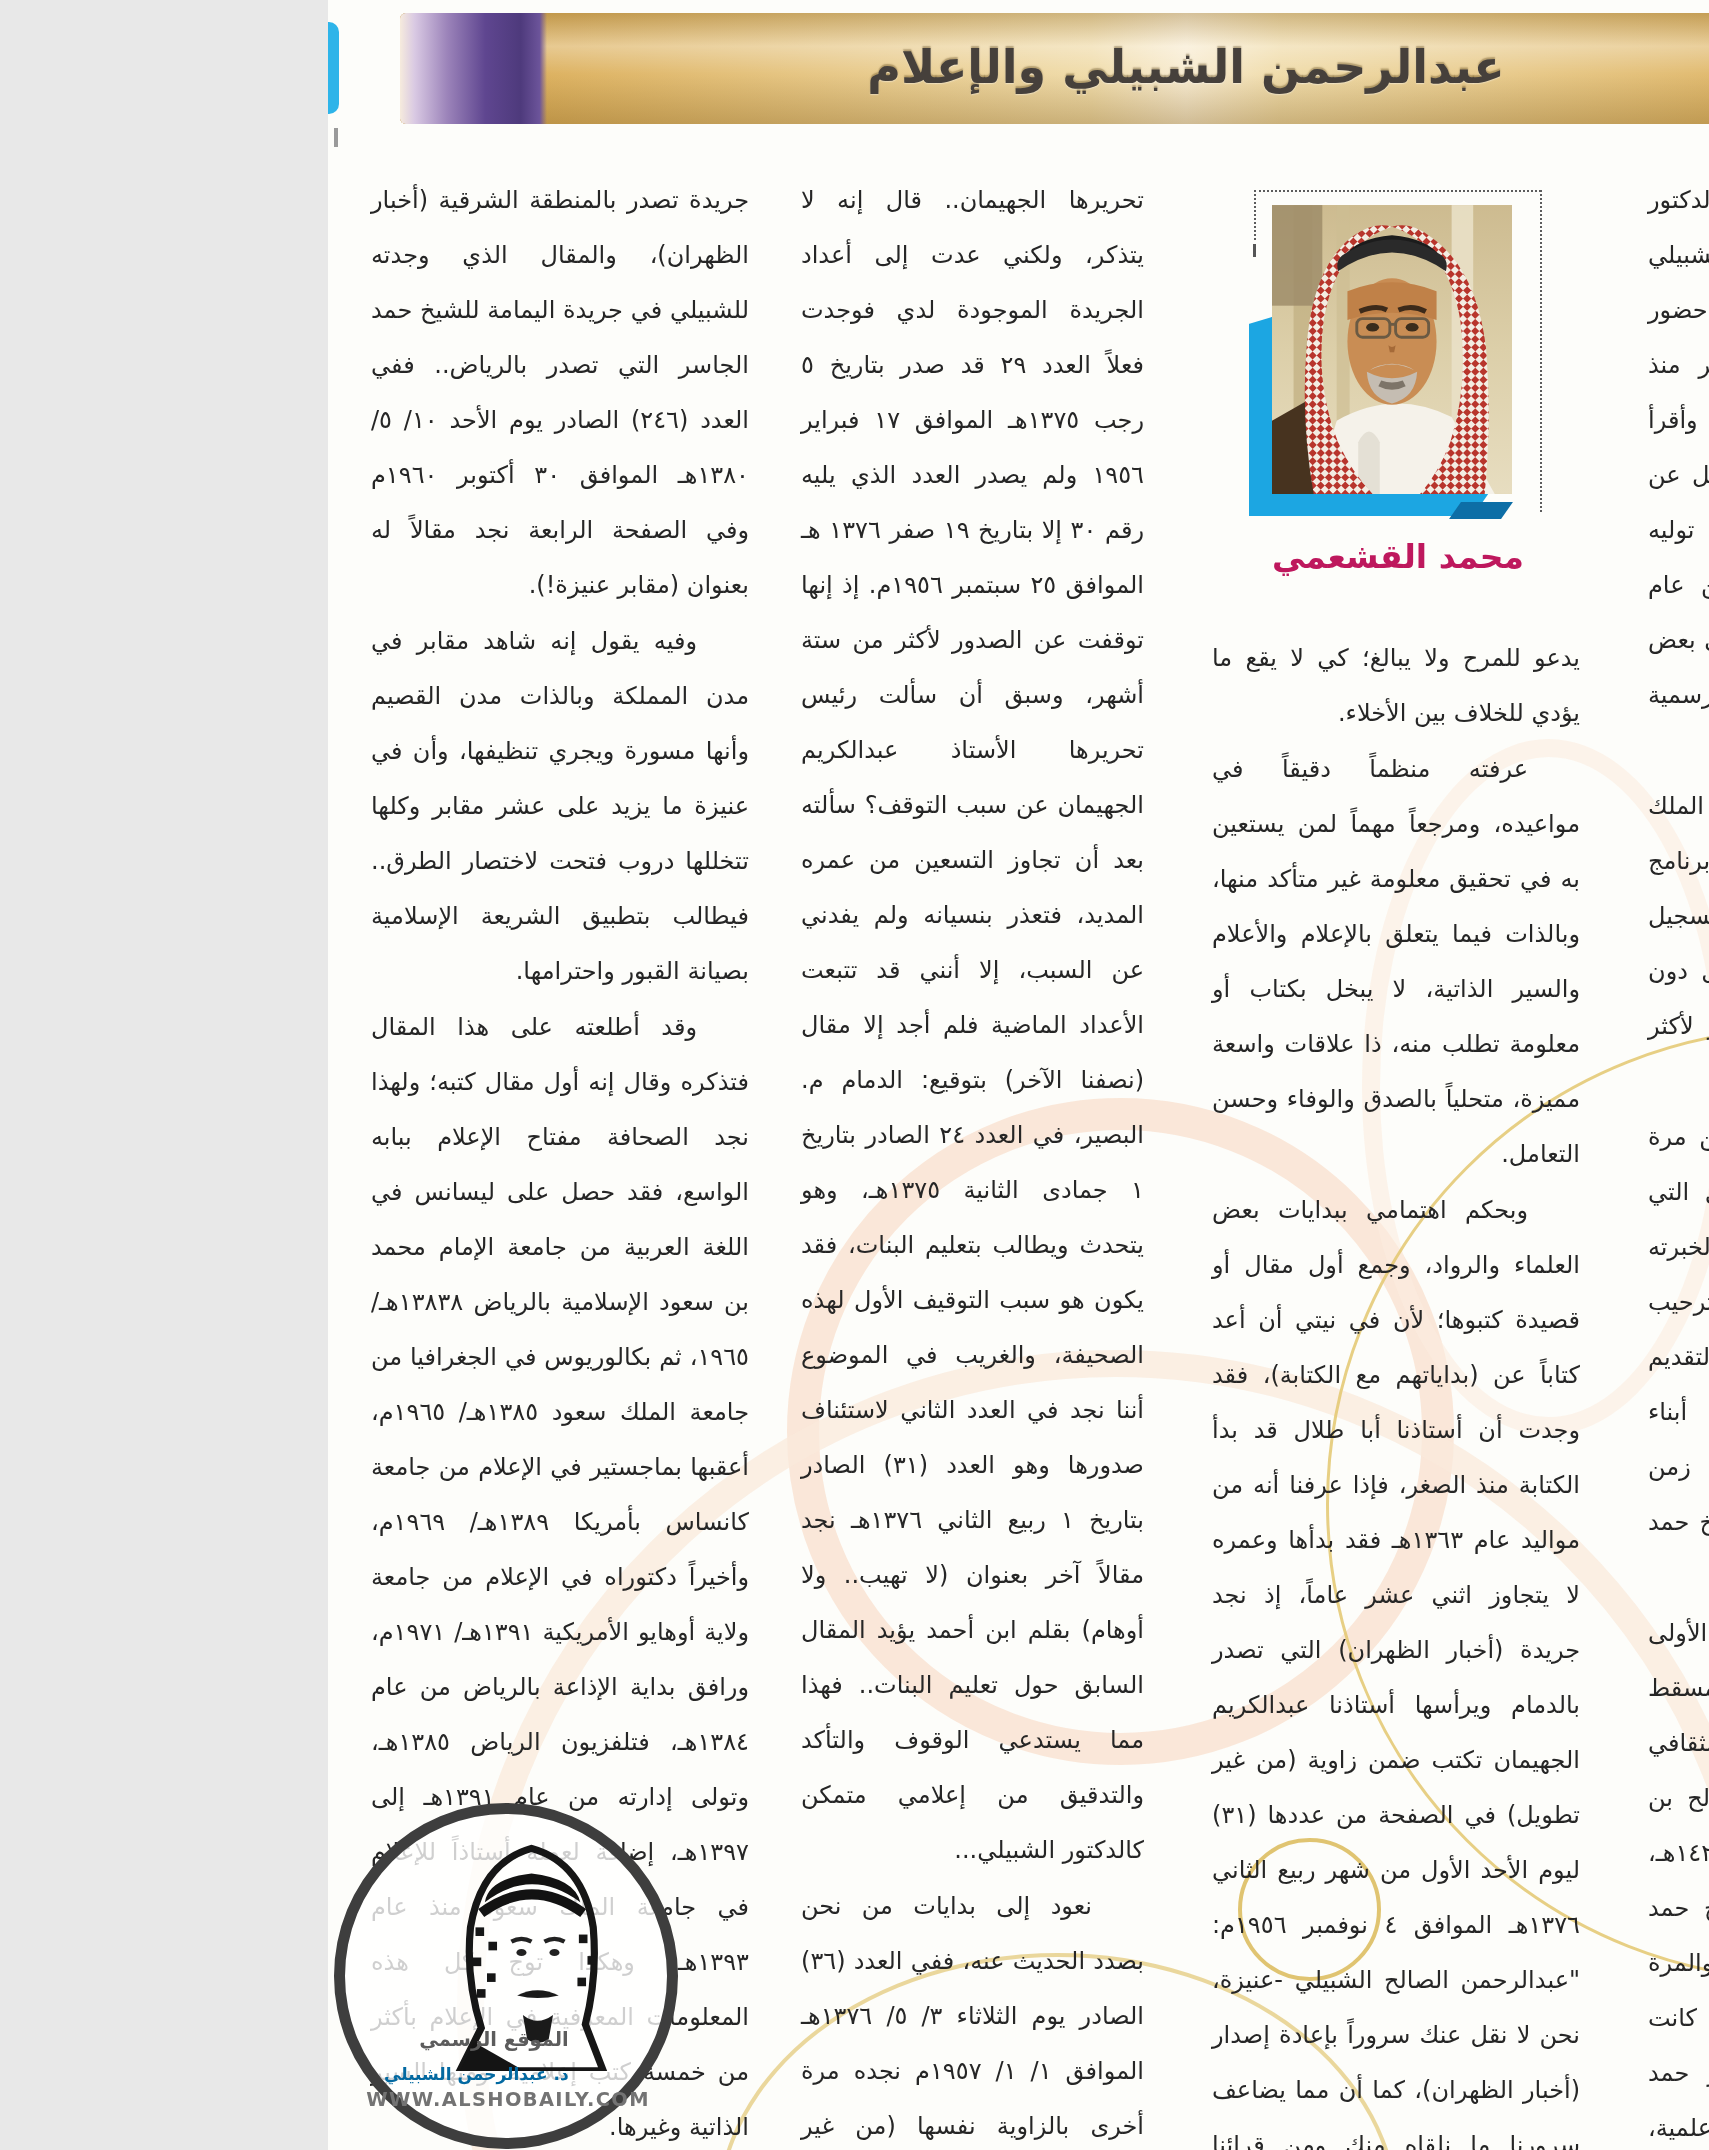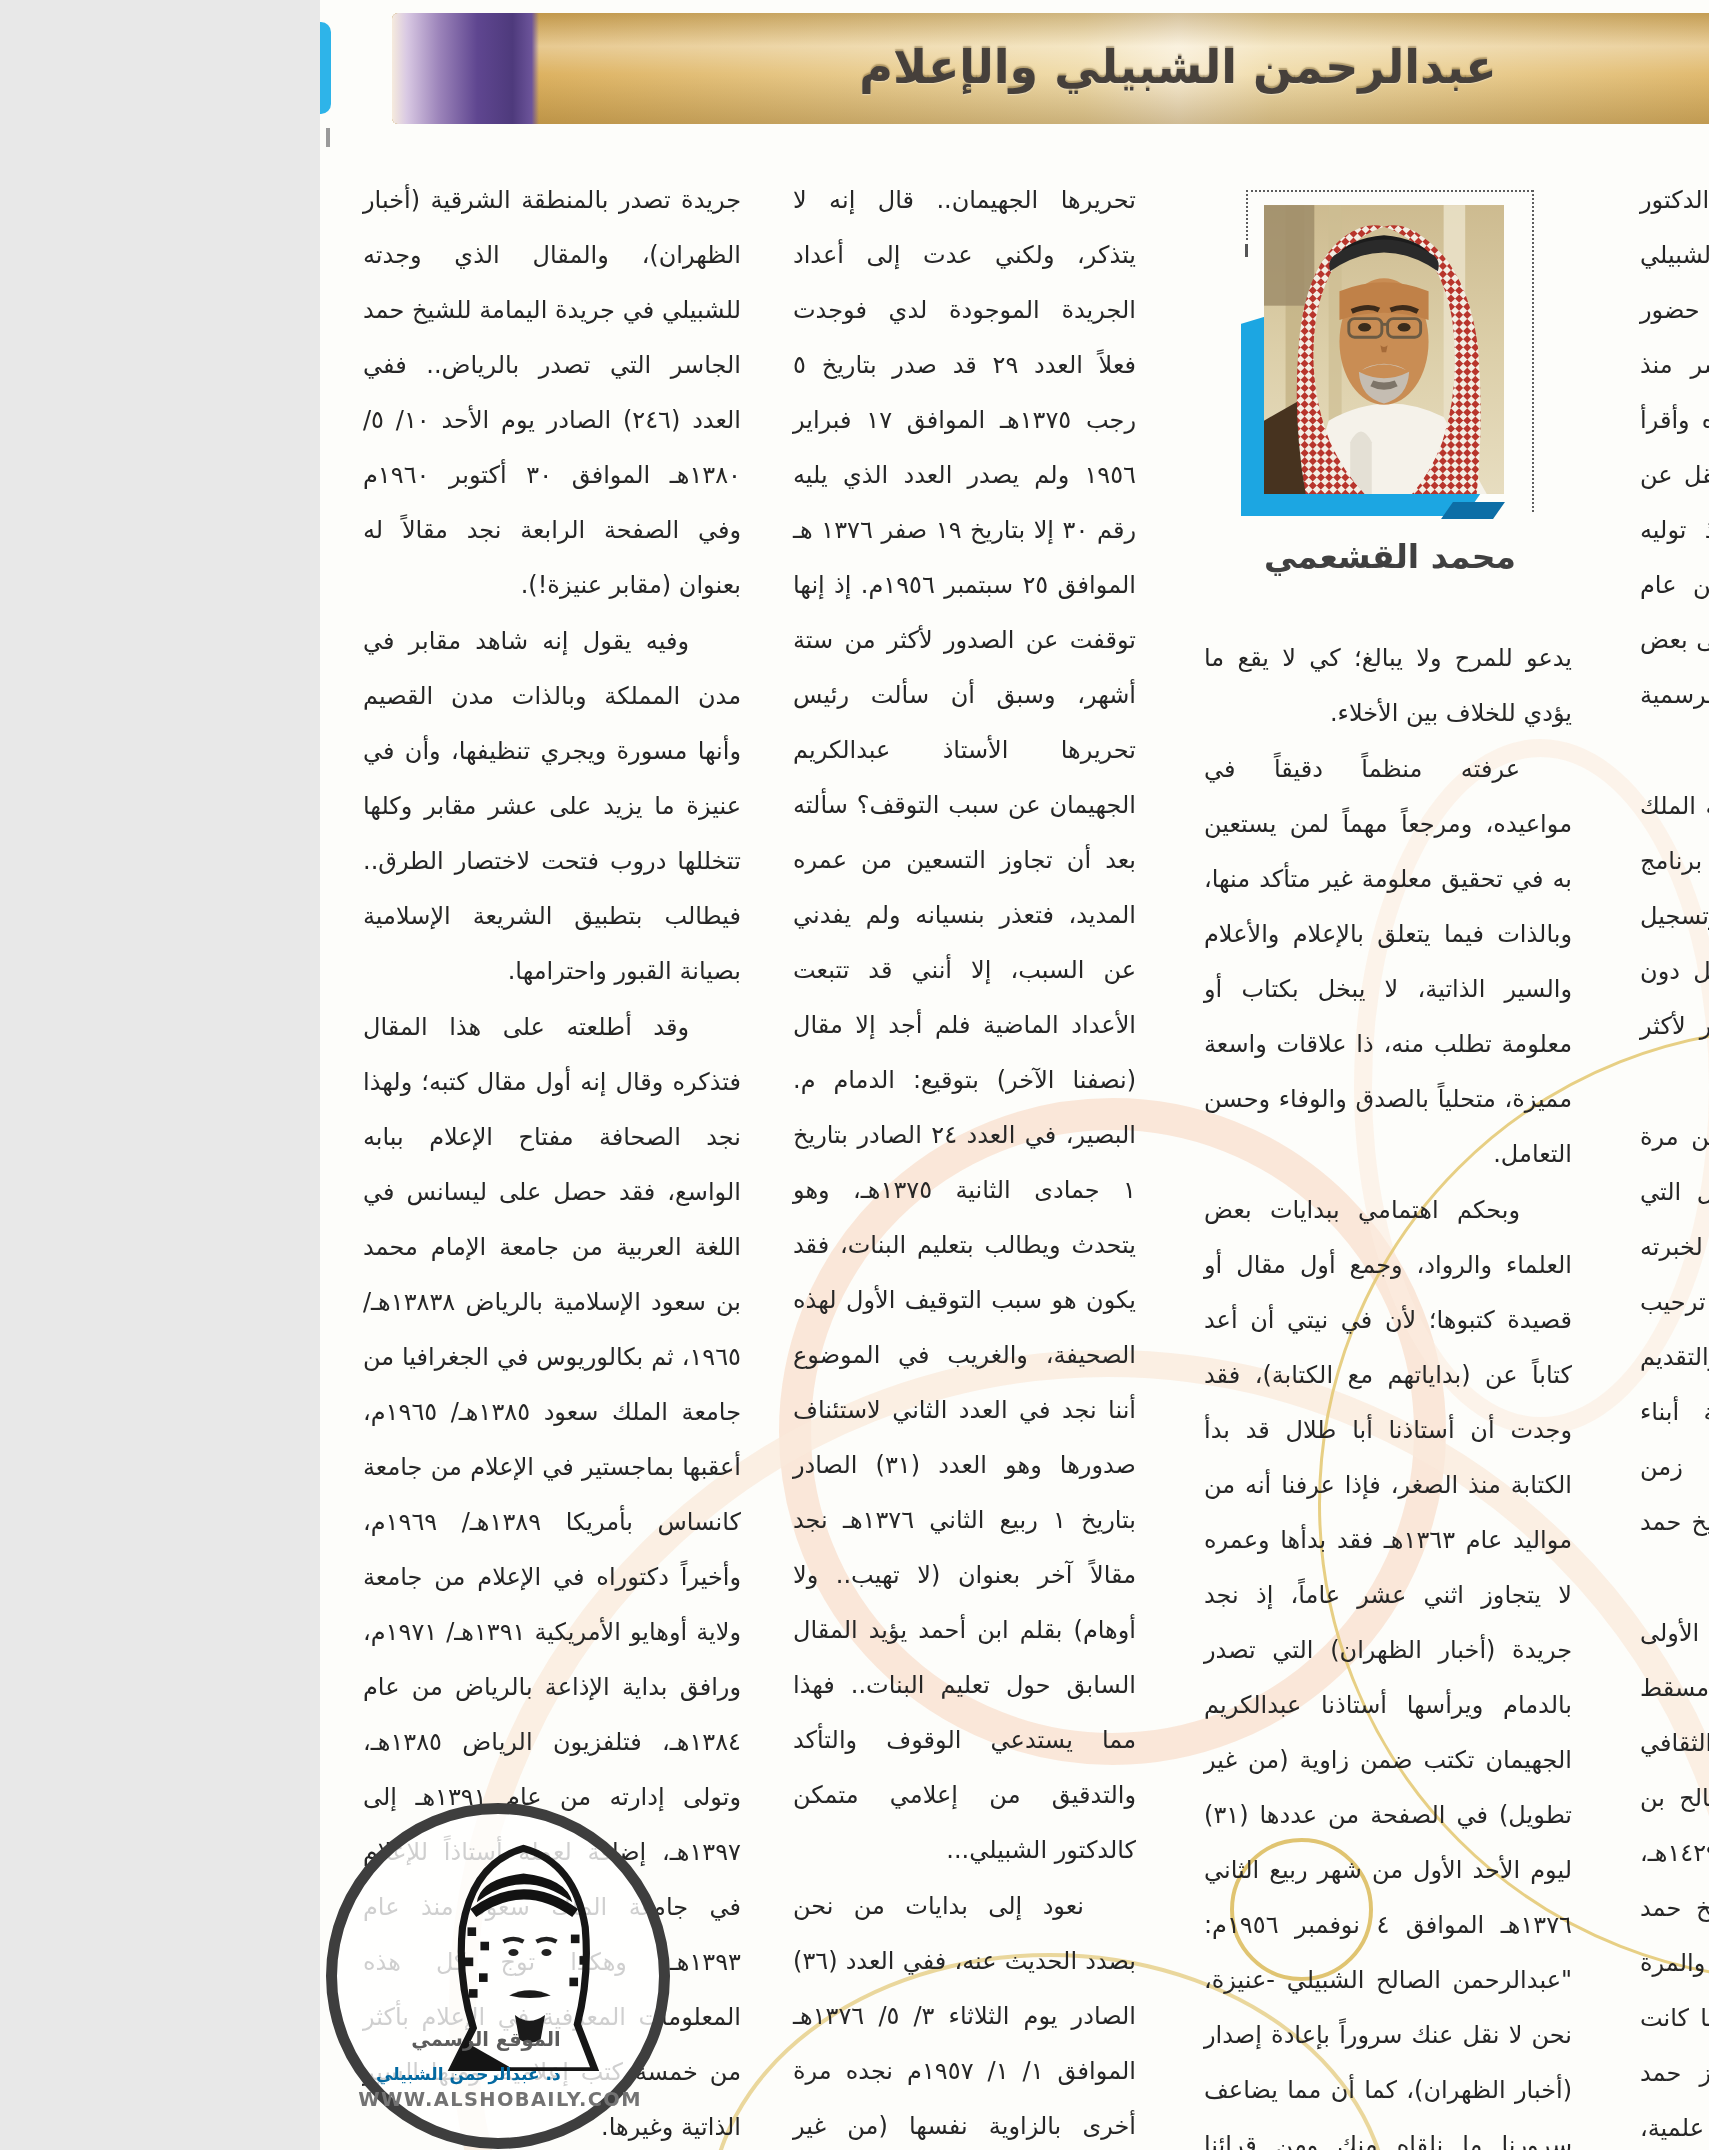--- a/index.html
+++ b/index.html
@@ -1,17 +1,17 @@
 <!DOCTYPE html>
 <html dir="rtl" lang="ar" style="font-size:11.5px"><head>
 <meta charset="utf-8">
 <style>
   html,body{margin:0;padding:0;background:#e8e8e8;}
   .page{position:relative;width:1381px;height:2151px;background:#fdfdfa;overflow:hidden;
-        font-family:"DejaVu Sans", sans-serif;padding-left:8px;}
+        font-family:"DejaVu Sans", sans-serif;}
   
   .banner{position:absolute;left:72px;top:13px;width:1572px;height:111px;border-radius:5.7px;
      background:linear-gradient(90deg,#c79a42 0%,#ddb261 9%,#f0dcab 44%,#f8ecd2 50%,#f0dcab 56%,#ddb261 91%,#c3963f 100%);}
   .banner:after{content:"";position:absolute;inset:0;border-radius:5.7px;
      background:linear-gradient(180deg,rgba(122,82,12,.28) 0%,rgba(255,255,255,.30) 30%,rgba(255,255,255,0) 55%,rgba(116,78,10,.30) 100%);}
   .cap{position:absolute;top:0;bottom:0;z-index:1;}
   .cap-left{left:0;width:147px;border-radius:5.7px 0 0 5.7px;
      background:linear-gradient(90deg,#f6ebdd 0%,#d9c9e3 10%,#9c84ba 32%,#5f4690 58%,#4e3a7c 82%,#6c549a 95%,rgba(108,84,154,0) 100%);}
   .cap-right{right:0;width:118px;border-radius:0 5.7px 5.7px 0;
      background:linear-gradient(270deg,#f3dee4 0%,#caafd1 12%,#8b70af 40%,#584386 72%,#4e3a7c 90%,rgba(78,58,124,0) 100%);}
@@ -44,21 +44,21 @@
   .dot-right{position:absolute;left:300px;top:11.5px;height:322px;border-left:2.9px dotted #5c5c5c;}
   .dot-left{position:absolute;left:14.4px;top:11.5px;height:50px;border-left:2.9px dotted #5c5c5c;}
   .dash-left{position:absolute;left:13px;top:66px;width:2.9px;height:13px;background:#555;}
   .accent-v{position:absolute;left:8.6px;top:136px;width:33px;height:200px;background:#1ca6e2;
             clip-path:polygon(0 5%,100% 0,100% 100%,0 100%);}
   .accent-h{position:absolute;left:8.6px;top:314px;width:241px;height:24.4px;background:#1ca6e2;
             clip-path:polygon(0 0,100% 0,93% 100%,0 100%);}
   .accent-sh{position:absolute;left:215px;top:324px;width:52px;height:17px;background:#0d6ea6;transform:skewX(-35deg);}
   .photo{position:absolute;left:32px;top:27px;width:240px;height:289px;overflow:hidden;background:#d9c9a4;}
   .photo-caption{position:absolute;left:912px;top:537px;width:316px;z-index:3;text-align:center;
-                 font-weight:bold;font-size:33px;color:#404040;}
+                 font-weight:bold;font-size:33px;color:#be185d;}
   
   .stamp{position:absolute;left:5.7px;top:1803px;width:322px;height:324px;z-index:4;
          border:11.5px solid #3e3e3e;border-radius:50%;background:rgba(255,255,255,.78);}
   .stamp-text{position:absolute;z-index:2;text-align:right;font-weight:bold;direction:rtl;}
   .st1{left:37px;top:214px;width:187px;font-size:19.4px;color:#5c5c5c;}
   .st2{left:37px;top:250px;width:187px;font-size:17px;color:#0369a1;}
   .st3{left:21.5px;top:274px;width:237px;font-size:19.4px;color:#737373;letter-spacing:1.4px;direction:ltr;}
   .stamp-portrait{position:absolute;left:86px;top:20px;width:201px;height:237px;z-index:1;}
 </style>
 </head>

